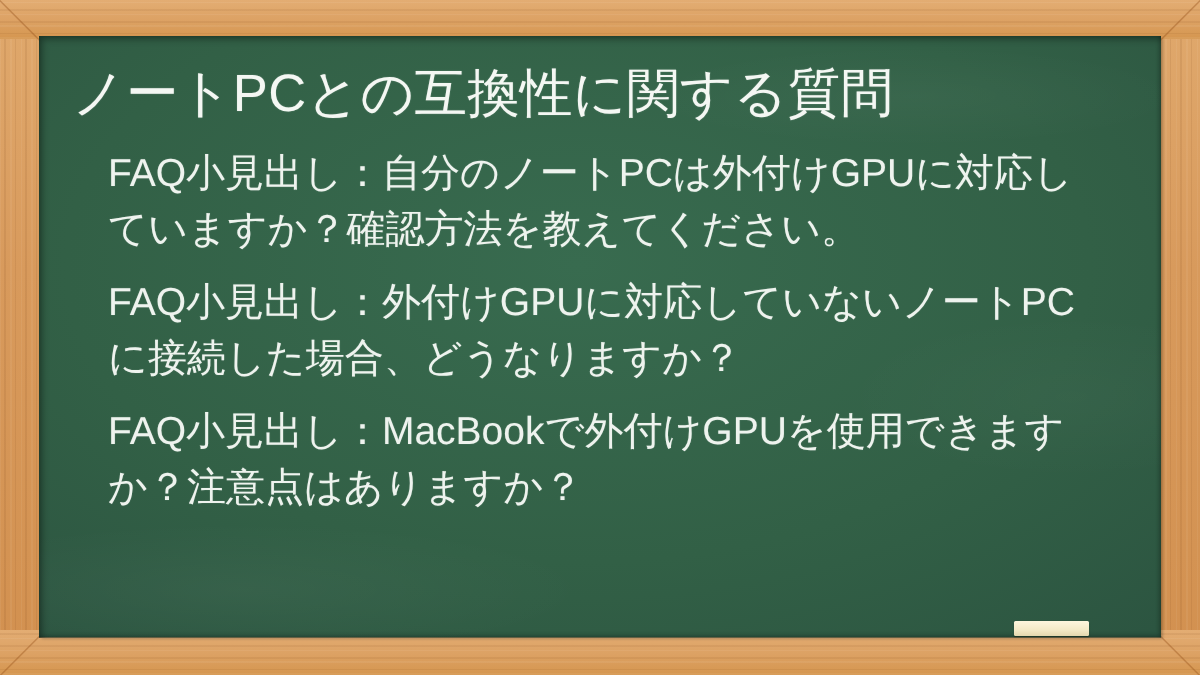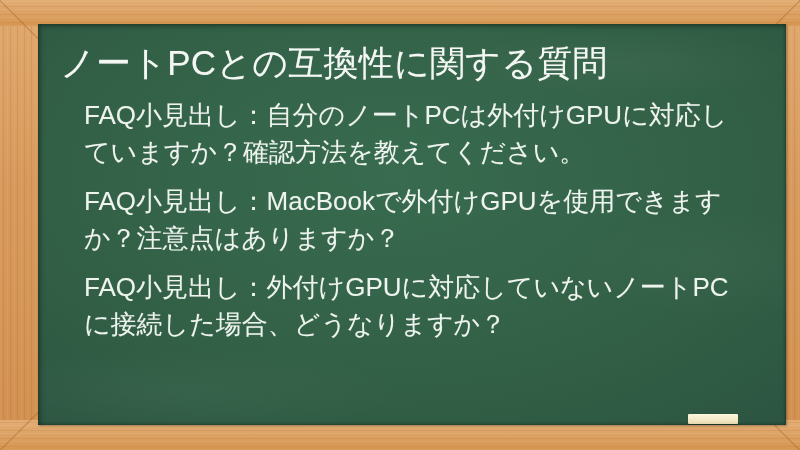--- a/index.html
+++ b/index.html
@@ -79,21 +79,21 @@
   .mitre.tr { top: 0; right: 0; }
   .mitre.tr::after { transform: rotate(-45deg); }
   .mitre.bl { bottom: 0; left: 0; }
   .mitre.bl::after { transform: rotate(-45deg); }
   .mitre.br { bottom: 0; right: 0; }
   .mitre.br::after { transform: rotate(45deg); }
 
   
   .board {
     position: absolute;
-    left: 38px;
+    left: 26px;
     top: 24px;
     width: 748px;
     height: 401px;
     background:
       radial-gradient(ellipse 120% 130% at 48% 38%,
         #386b4f 0%,
         #326046 38%,
         #2b5340 68%,
         #264a39 100%);
     box-shadow:
@@ -173,22 +173,22 @@
   <div class="mitre bl"></div>
   <div class="mitre br"></div>
 
   <div class="board">
     <div class="board-inner">
 
       <div class="board-title">ノートPCとの互換性に関する質問</div>
 
       <ul class="faq-list">
         <li class="faq-item">FAQ小見出し：自分のノートPCは外付けGPUに対応していますか？確認方法を教えてください。</li>
+        <li class="faq-item">FAQ小見出し：外付けGPUに対応していないノートPCに接続した場合、どうなりますか？</li>
         <li class="faq-item">FAQ小見出し：MacBookで外付けGPUを使用できますか？注意点はありますか？</li>
-        <li class="faq-item">FAQ小見出し：外付けGPUに対応していないノートPCに接続した場合、どうなりますか？</li>
       </ul>
 
     </div>
 
     <div class="chalk"></div>
   </div>
 
 </div>
 
 </body></html>

